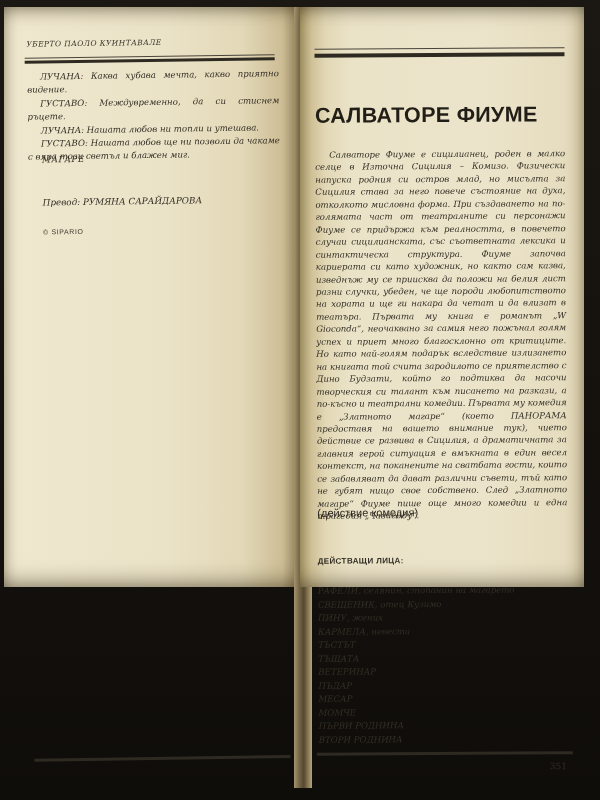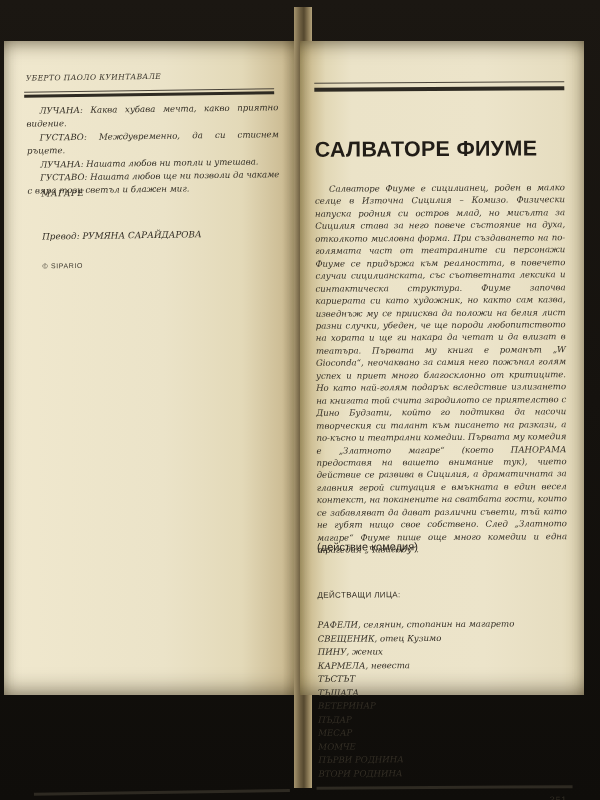--- a/index.html
+++ b/index.html
@@ -8,23 +8,22 @@
     background:#0f0d0a;
     font-family:"DejaVu Serif", serif;
     overflow:hidden;
   }
   .spread{
     position:relative;width:600px;height:800px;
     background:linear-gradient(180deg,#1b1712 0%,#0f0d0a 100%);
   }
   
   .page{
-    position:absolute;top:7px;height:654px;
+    position:absolute;top:7px;height:580px;
     background:#eae2c6;
-    margin-top:34px;
   }
   .page-left{
     left:4px;width:290px;
     background:linear-gradient(90deg,#f0e8ce 0%,#ebe3c8 55%,#e3d9b8 82%,#cdbd95 96%,#ab9a72 100%);
     box-shadow:inset 0 14px 18px -12px rgba(40,30,10,.55), inset 0 -16px 20px -12px rgba(40,30,10,.5), inset 10px 0 16px -10px rgba(40,30,10,.35);
   }
   .page-right{
     left:300px;width:284px;
     background:linear-gradient(90deg,#a99868 0%,#cfc096 4%,#e2d8b6 9%,#ebe3c8 18%,#ece4ca 65%,#e6ddc0 92%,#dcd1af 100%);
     box-shadow:inset 0 14px 18px -12px rgba(40,30,10,.55), inset 0 -16px 20px -12px rgba(40,30,10,.5), inset -10px 0 16px -10px rgba(40,30,10,.35);
@@ -92,21 +91,21 @@
     font-weight:bold;font-size:13.5px;letter-spacing:.3px;color:#241f19;
   }
   .play-subtitle{
     position:absolute;left:16px;top:499px;
     font-family:"Liberation Sans", sans-serif;
     font-size:11px;color:#2c2720;
   }
   .cast-heading{
     position:absolute;left:16px;top:549px;
     font-family:"Liberation Sans", sans-serif;
-    font-size:8px;letter-spacing:.4px;color:#332e25;font-weight:normal;
+    font-size:8px;letter-spacing:.4px;color:#332e25;font-weight:bold;
   }
   .cast-list{
     position:absolute;left:16px;top:577px;width:255px;
     margin:0;padding:0;list-style:none;
     font-style:italic;font-size:8.6px;line-height:13.5px;color:#332e25;
   }
   .rp-footer-rule{left:14px;top:745px;width:256px;}
   .pageno-right{right:20px;top:755px;}
 </style>
 </head>

